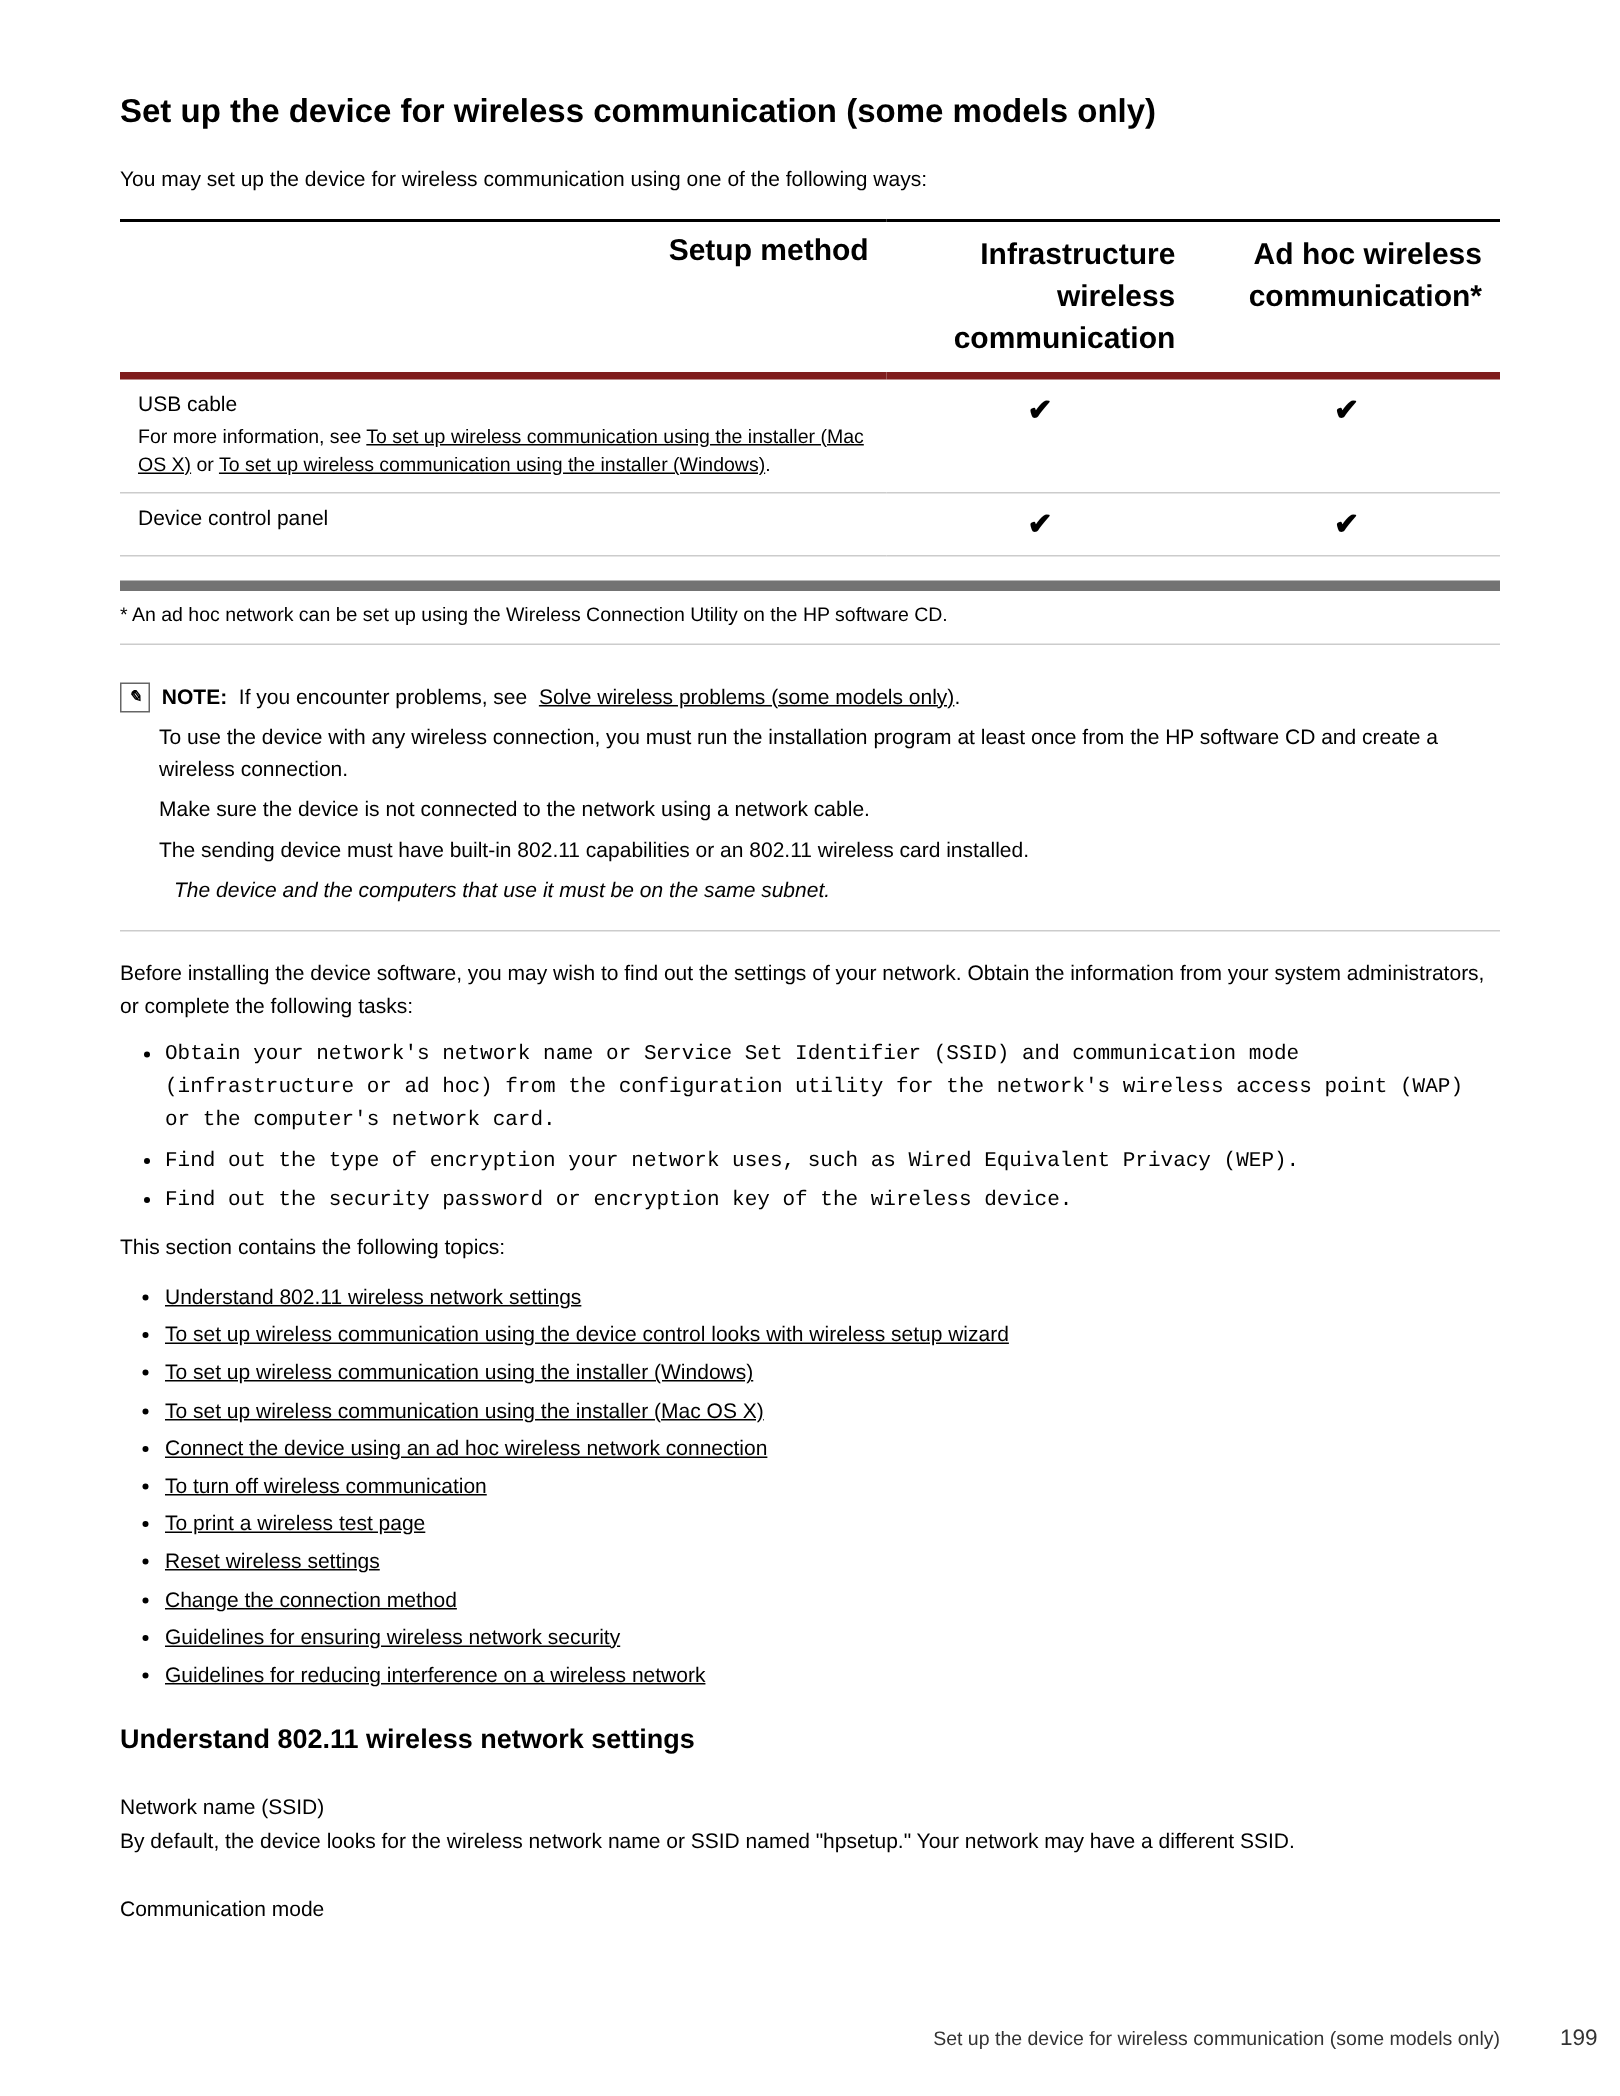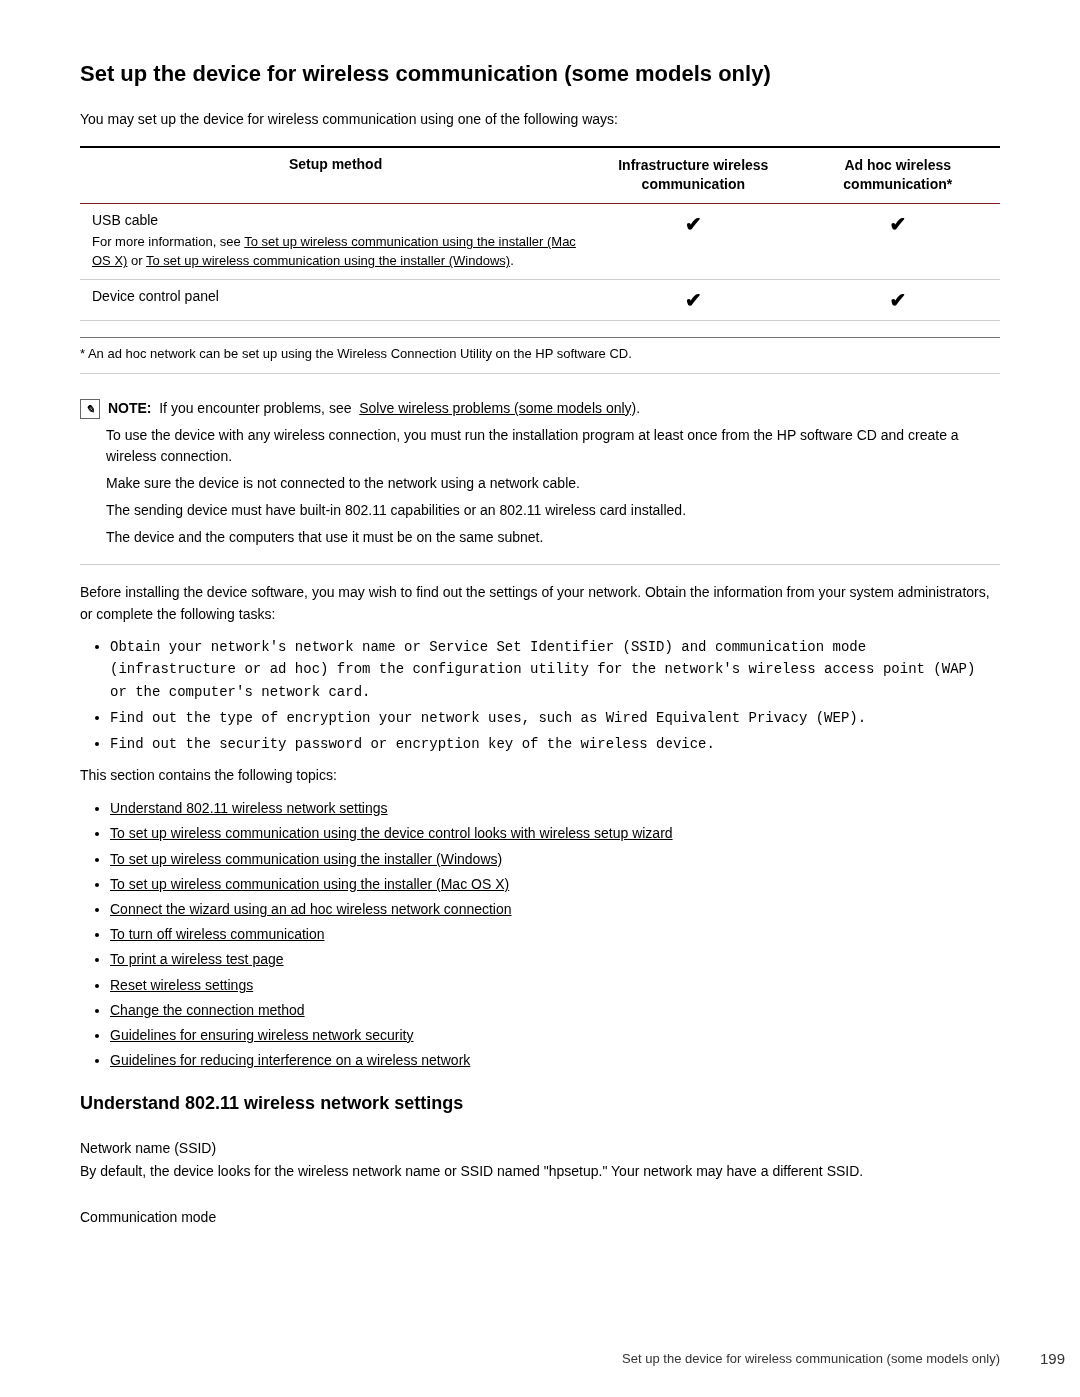--- a/index.html
+++ b/index.html
@@ -39,24 +39,24 @@
     
     .setup-table {
       width: 100%;
       border-collapse: collapse;
       margin-bottom: 16px;
       border-top: 2px solid #000;
     }
 
     .setup-table th {
       font-weight: bold;
-      font-size: 14px;
+      font-size: 20px;
       padding: 8px 12px;
-      text-align: center;
-      border-bottom: 1px solid #7f1d1d;
+      text-align: right;
+      border-bottom: 5px solid #7f1d1d;
       vertical-align: top;
     }
 
     .setup-table td {
       padding: 8px 12px;
       border-bottom: 1px solid #ccc;
       vertical-align: top;
       font-size: 14px;
     }
 
@@ -78,21 +78,21 @@
 
     .underline-link {
       text-decoration: underline;
       color: #000;
       cursor: pointer;
     }
 
     .footnote {
       font-size: 13px;
       margin-bottom: 12px;
-      border-top: 1px solid #737373;
+      border-top: 7px solid #737373;
       padding-top: 8px;
     }
 
     .note-section {
       border-top: 1px solid #ccc;
       padding-top: 24px;
       margin-bottom: 12px;
     }
 
     .note-line {
@@ -237,41 +237,41 @@
   <div class="note-section">
     <p class="note-line">
       <span class="note-icon">✎</span>
       <span class="note-label">NOTE:</span>
       &nbsp;<span>If you encounter problems, see</span>
       &nbsp;<span class="underline-link">Solve wireless problems (some models only)</span>.
     </p>
     <p class="note-line" style="margin-left: 26px;">To use the device with any wireless connection, you must run the installation program at least once from the HP software CD and create a wireless connection.</p>
     <p class="note-line" style="margin-left: 26px;">Make sure the device is not connected to the network using a network cable.</p>
     <p class="note-line" style="margin-left: 26px;">The sending device must have built-in 802.11 capabilities or an 802.11 wireless card installed.</p>
-    <p class="note-line" style="margin-left: 26px;">The device and the computers that use it must be on the same subnet.</p>
+    <p class="note-line" style="margin-left: 36px; font-style: italic;">The device and the computers that use it must be on the same subnet.</p>
   </div>
 
   <div class="section-divider"></div>
 
   <p class="body-text">Before installing the device software, you may wish to find out the settings of your network. Obtain the information from your system administrators, or complete the following tasks:</p>
 
   <ul class="bullet-list">
     <li>Obtain your network's network name or Service Set Identifier (SSID) and communication mode (infrastructure or ad hoc) from the configuration utility for the network's wireless access point (WAP) or the computer's network card.</li>
     <li>Find out the type of encryption your network uses, such as Wired Equivalent Privacy (WEP).</li>
     <li>Find out the security password or encryption key of the wireless device.</li>
   </ul>
 
   <p class="body-text">This section contains the following topics:</p>
 
   <ul class="topics-list">
     <li><span class="underline-link">Understand 802.11 wireless network settings</span></li>
     <li><span class="underline-link">To set up wireless communication using the device control looks with wireless setup wizard</span></li>
     <li><span class="underline-link">To set up wireless communication using the installer (Windows)</span></li>
     <li><span class="underline-link">To set up wireless communication using the installer (Mac OS X)</span></li>
-    <li><span class="underline-link">Connect the wizard using an ad hoc wireless network connection</span></li>
+    <li><span class="underline-link">Connect the device using an ad hoc wireless network connection</span></li>
     <li><span class="underline-link">To turn off wireless communication</span></li>
     <li><span class="underline-link">To print a wireless test page</span></li>
     <li><span class="underline-link">Reset wireless settings</span></li>
     <li><span class="underline-link">Change the connection method</span></li>
     <li><span class="underline-link">Guidelines for ensuring wireless network security</span></li>
     <li><span class="underline-link">Guidelines for reducing interference on a wireless network</span></li>
   </ul>
 
   <h2 class="section-heading">Understand 802.11 wireless network settings</h2>
 

